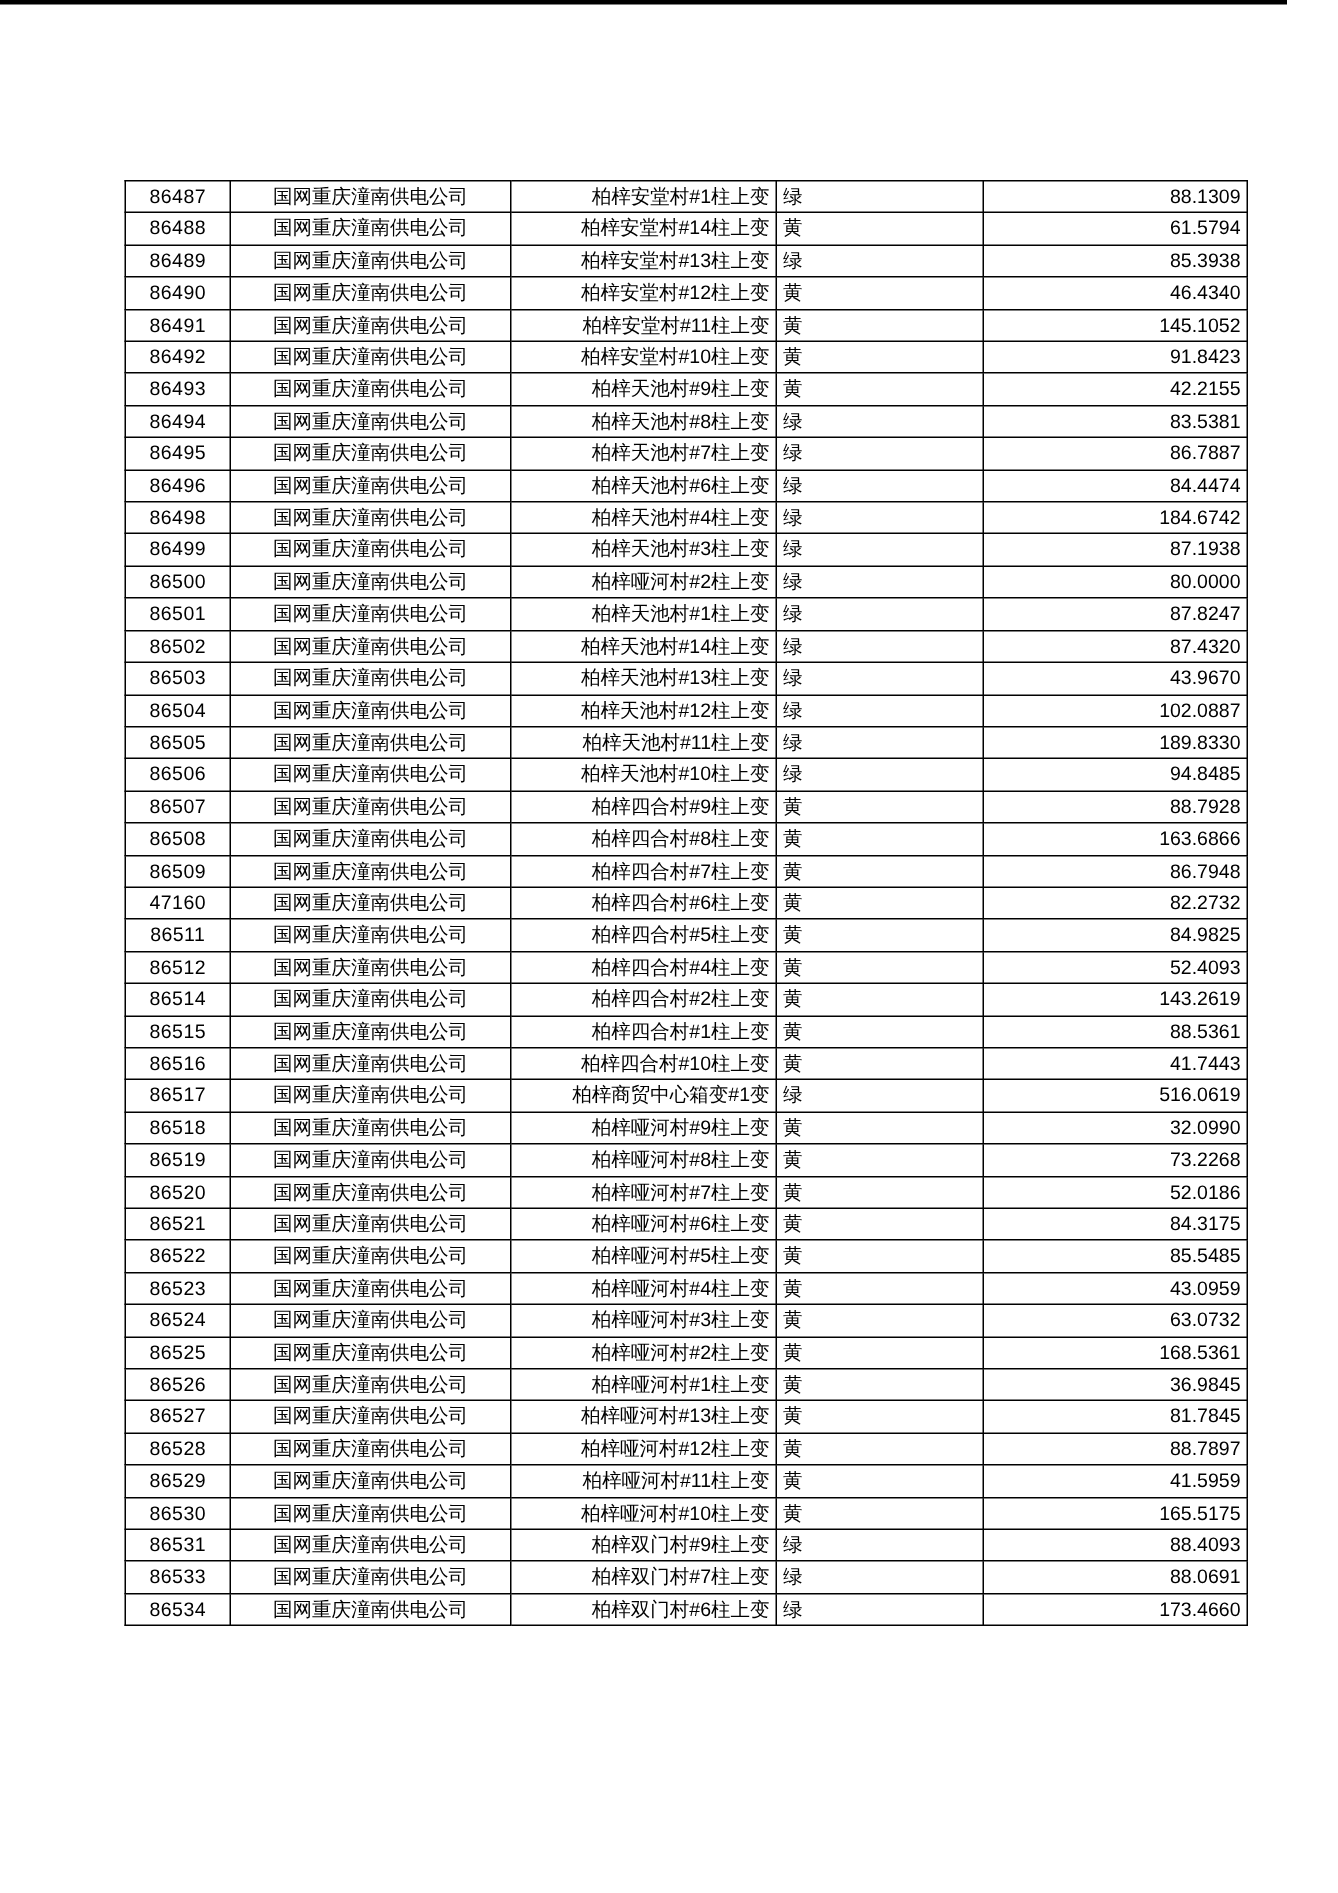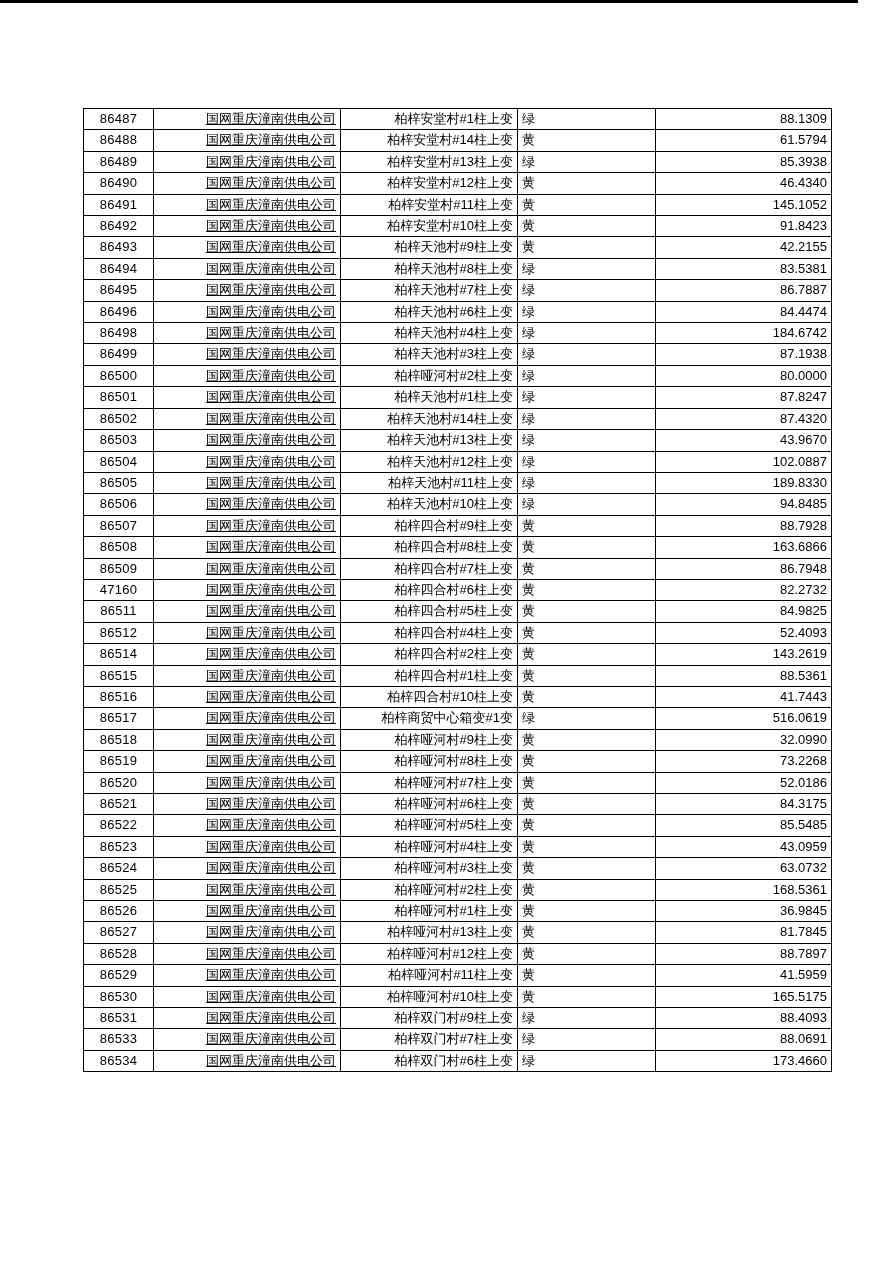--- a/index.html
+++ b/index.html
@@ -19,21 +19,21 @@
     position: absolute;
     top: 0;
     left: 0;
     width: 858px;
     height: 3px;
     background: #000000;
   }
   .table-wrap {
     position: absolute;
     left: 83px;
-    top: 108px;
+    top: 120px;
   }
   table.data-table {
     border-collapse: collapse;
     table-layout: fixed;
     width: 703px;
   }
   table.data-table td {
     border: 1px solid #000000;
     height: 20.4px;
     padding: 0 4px;
@@ -44,22 +44,21 @@
     vertical-align: middle;
   }
   td.col-id {
     width: 61px;
     text-align: center;
     font-size: 13.5px;
     letter-spacing: 0.3px;
   }
   td.col-company {
     width: 178px;
-    text-align: right;
-    text-decoration: underline;
+    text-align: center;
   }
   td.col-name {
     width: 168px;
     text-align: right;
   }
   td.col-status {
     width: 129px;
     text-align: left;
   }
   td.col-value {

